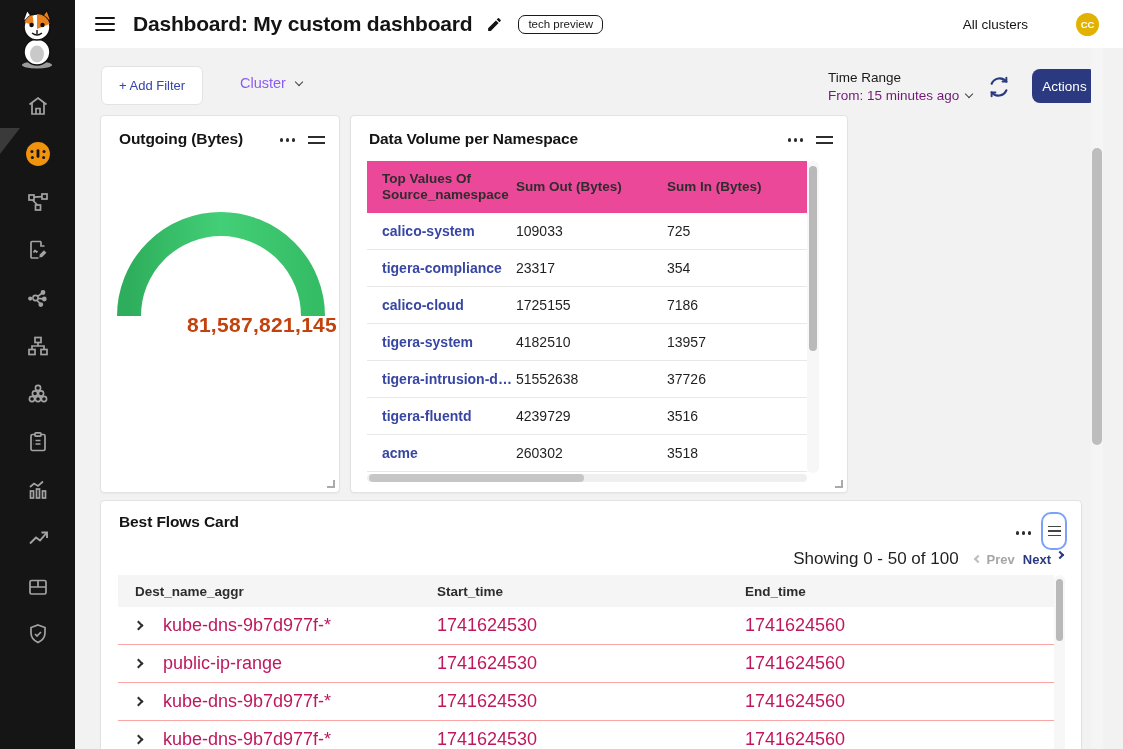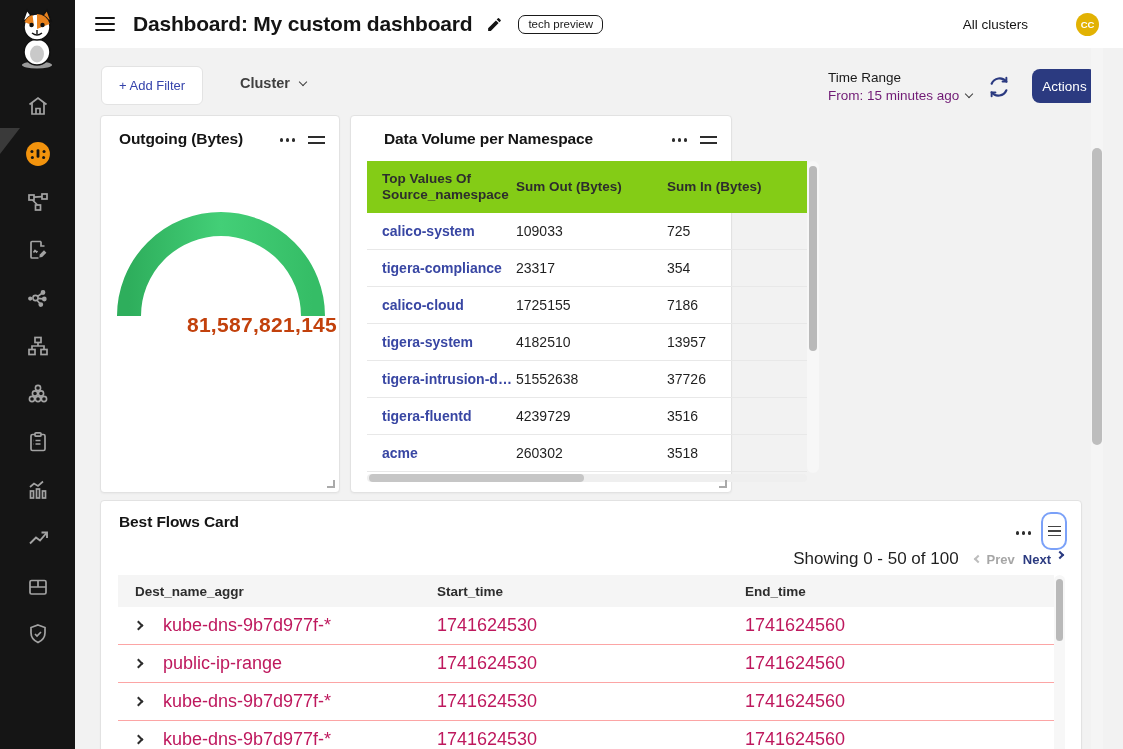--- a/index.html
+++ b/index.html
@@ -22,21 +22,21 @@
   .hamburger span { display:block; height:2.4px; background:#141414; border-radius:1px; }
   .page-title { margin-left:18px; font-size:21px; font-weight:700; color:#141414; letter-spacing:-0.2px; white-space:nowrap; }
   .edit-pencil { margin-left:14px; cursor:pointer; display:flex; }
   .tech-badge { margin-left:15px; border:1px solid #1a1a1a; border-radius:7px; padding:2px 9px 3px; font-size:11.5px; color:#1a1a1a; white-space:nowrap; }
   .topbar-right { margin-left:auto; display:flex; align-items:center; gap:48px; }
   .all-clusters { font-size:13.5px; color:#141414; font-weight:500; cursor:pointer; }
   .avatar { width:23px; height:23px; border-radius:50%; background:#e2b203; color:#fff; font-size:9.5px; font-weight:700; display:flex; align-items:center; justify-content:center; cursor:pointer; }
 
   
   .add-filter { position:absolute; left:101px; top:66px; height:39px; padding:0 17px; background:#fff; border:1px solid #e3e3e3; border-radius:6px; font-size:13px; font-weight:500; color:#3543ab; display:flex; align-items:center; cursor:pointer; }
-  .cluster-dd { position:absolute; left:240px; top:75px; display:flex; align-items:center; gap:10px; font-size:14.5px; font-weight:700; color:#404040; cursor:pointer; }
+  .cluster-dd { position:absolute; left:240px; top:75px; display:flex; align-items:center; gap:10px; font-size:14.5px; font-weight:400; color:#8b5cf6; cursor:pointer; }
   .time-range { position:absolute; left:828px; top:70px; }
   .tr-label { font-size:13.5px; font-weight:400; color:#1a1a1a; }
   .tr-value { margin-top:3px; font-size:13.5px; color:#701a75; display:flex; align-items:center; gap:7px; cursor:pointer; }
   .refresh-btn { position:absolute; left:986px; top:74px; width:26px; height:26px; cursor:pointer; }
   .actions-btn { position:absolute; left:1032px; top:69px; width:65px; height:34px; background:#2b3a80; border:none; border-radius:8px; color:#fff; font-size:13.5px; font-family:"Liberation Sans",sans-serif; cursor:pointer; }
 
   
   .card { position:absolute; background:#fff; border:1px solid #e2e2e2; border-radius:4px; box-shadow:0 1px 2px rgba(0,0,0,0.04); }
   .card-head { display:flex; align-items:flex-start; padding:14px 14px 0 18px; }
   .card-title { font-size:15.5px; font-weight:700; color:#141414; letter-spacing:-0.1px; }
@@ -44,24 +44,24 @@
   .dots-menu { display:flex; gap:2.5px; cursor:pointer; padding:4px 0; }
   .dots-menu i { width:3.5px; height:3.5px; border-radius:50%; background:#2d2d2d; }
   .drag-handle { display:flex; flex-direction:column; gap:4px; cursor:grab; padding:3px 0; }
   .drag-handle i { display:block; width:17px; height:1.8px; background:#2d2d2d; }
   .resize-handle { position:absolute; right:4px; bottom:4px; width:8px; height:8px; border-right:2px solid #aaa; border-bottom:2px solid #aaa; cursor:nwse-resize; }
 
   .card-outgoing { left:100px; top:115px; width:240px; height:378px; }
   .gauge-wrap { position:absolute; left:0; top:76px; width:240px; text-align:center; }
   .gauge-value { position:absolute; left:0; top:197px; width:240px; text-align:center; font-size:21px; font-weight:700; color:#c2410c; letter-spacing:0.3px;margin-left:41px; }
 
-  .card-datavol { left:350px; top:115px; width:382px; height:378px;padding-left:15px; }
+  .card-datavol { left:350px; top:115px; width:498px; height:378px; }
   .dv-table { position:absolute; left:16px; top:45px; width:440px; }
   .dv-grid { display:grid; grid-template-columns:134px 151px auto; padding-left:15px; align-items:center; }
-  .dv-header { background:#84cc16; height:52px; font-size:13.5px; font-weight:700; color:#2d2d2d; line-height:1.2; }
+  .dv-header { background:#ec4899; height:52px; font-size:13.5px; font-weight:700; color:#2d2d2d; line-height:1.2; }
   .dv-row { height:37px; border-bottom:1px solid #e8e8e8; font-size:14px; color:#1f1f1f; }
   .ns-link { color:#3846a3; font-weight:600; text-decoration:none; cursor:pointer; white-space:nowrap; overflow:hidden; }
   .dv-vscroll { position:absolute; left:456px; top:45px; width:12px; height:312px; background:#f7f7f7; border-radius:6px; }
   .dv-vthumb { position:absolute; left:2px; top:5px; width:8px; height:185px; background:#b9b9b9; border-radius:4px; }
   .dv-hscroll { position:absolute; left:16px; top:358px; width:440px; height:8px; background:#efefef; border-radius:4px; }
   .dv-hthumb { position:absolute; left:2px; top:0; width:215px; height:8px; background:#c6c6c6; border-radius:4px; }
 
   .card-bestflows { left:100px; top:500px; width:982px; height:300px; }
   .bf-pagination { position:absolute; right:18px; top:48px; display:flex; align-items:center; gap:8px; }
   .bf-showing { font-size:17px; color:#1f1f1f; margin-right:8px; }

